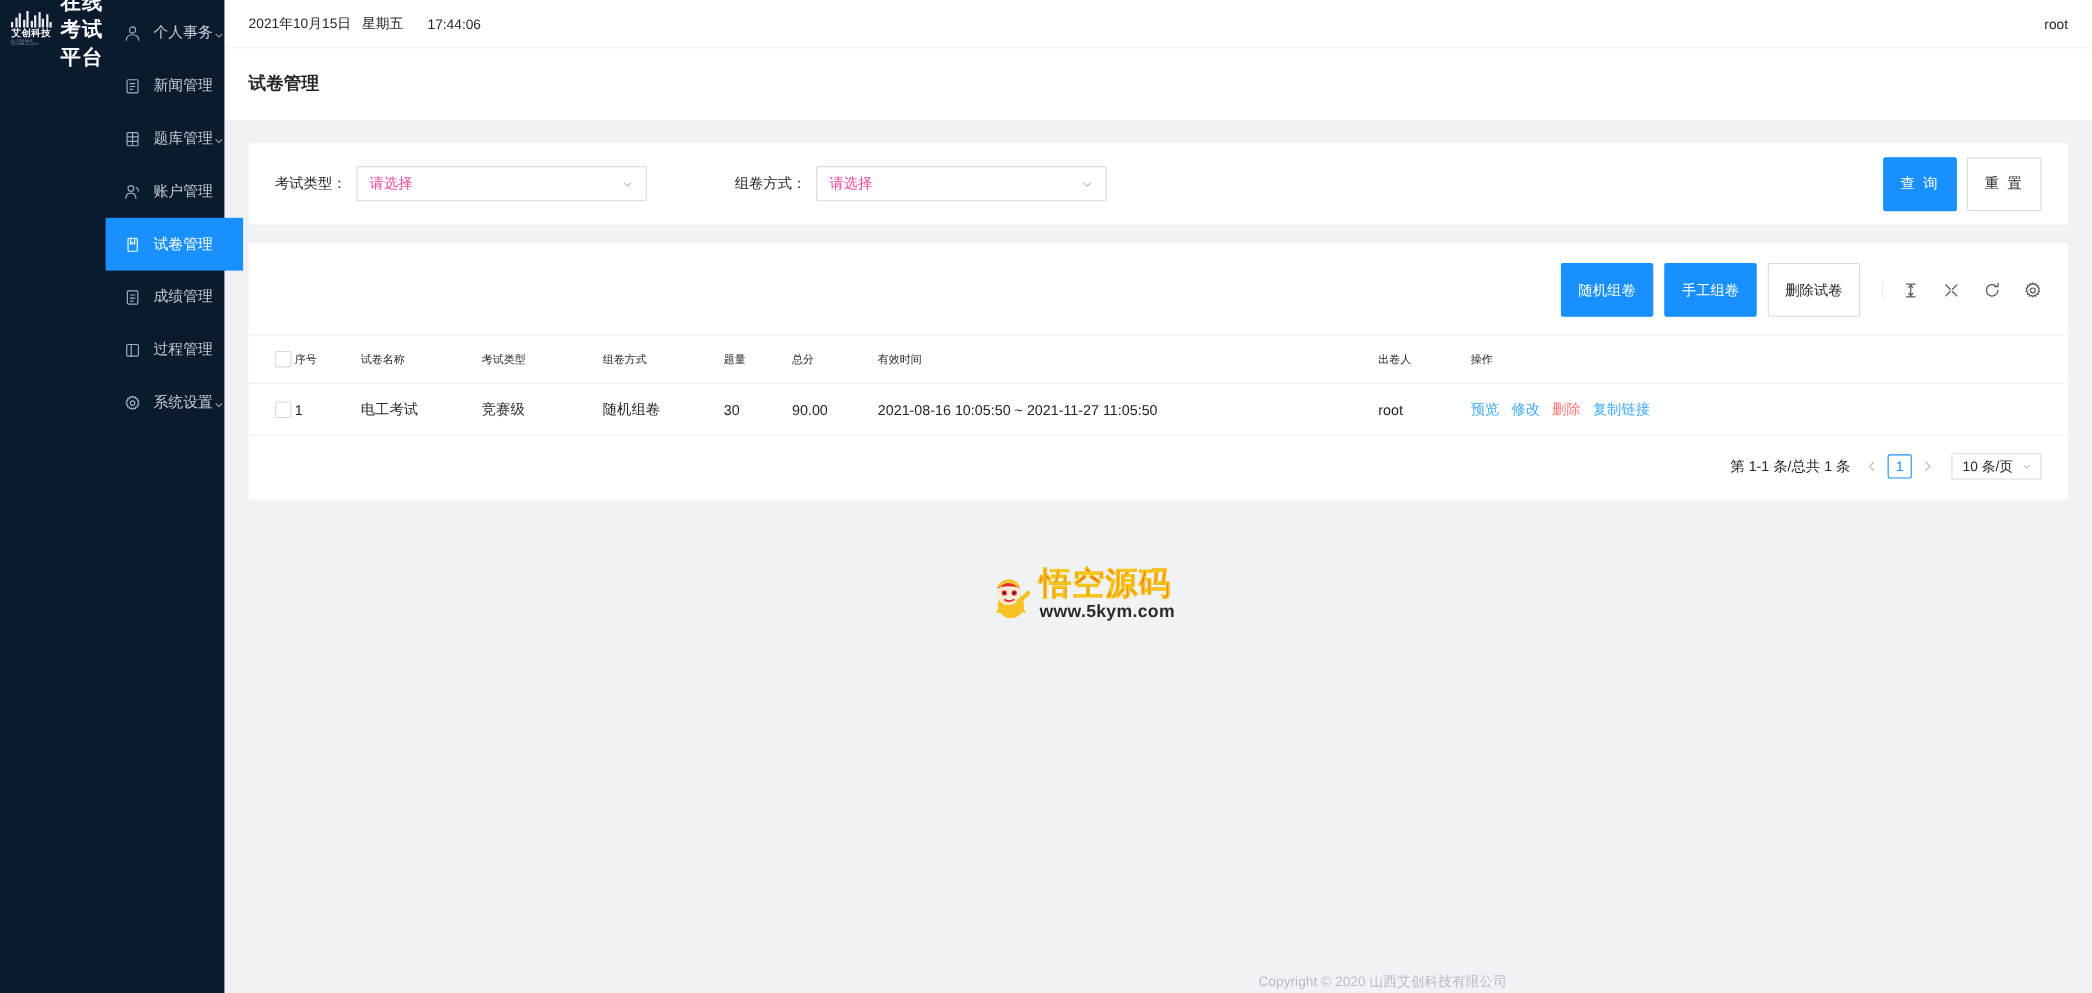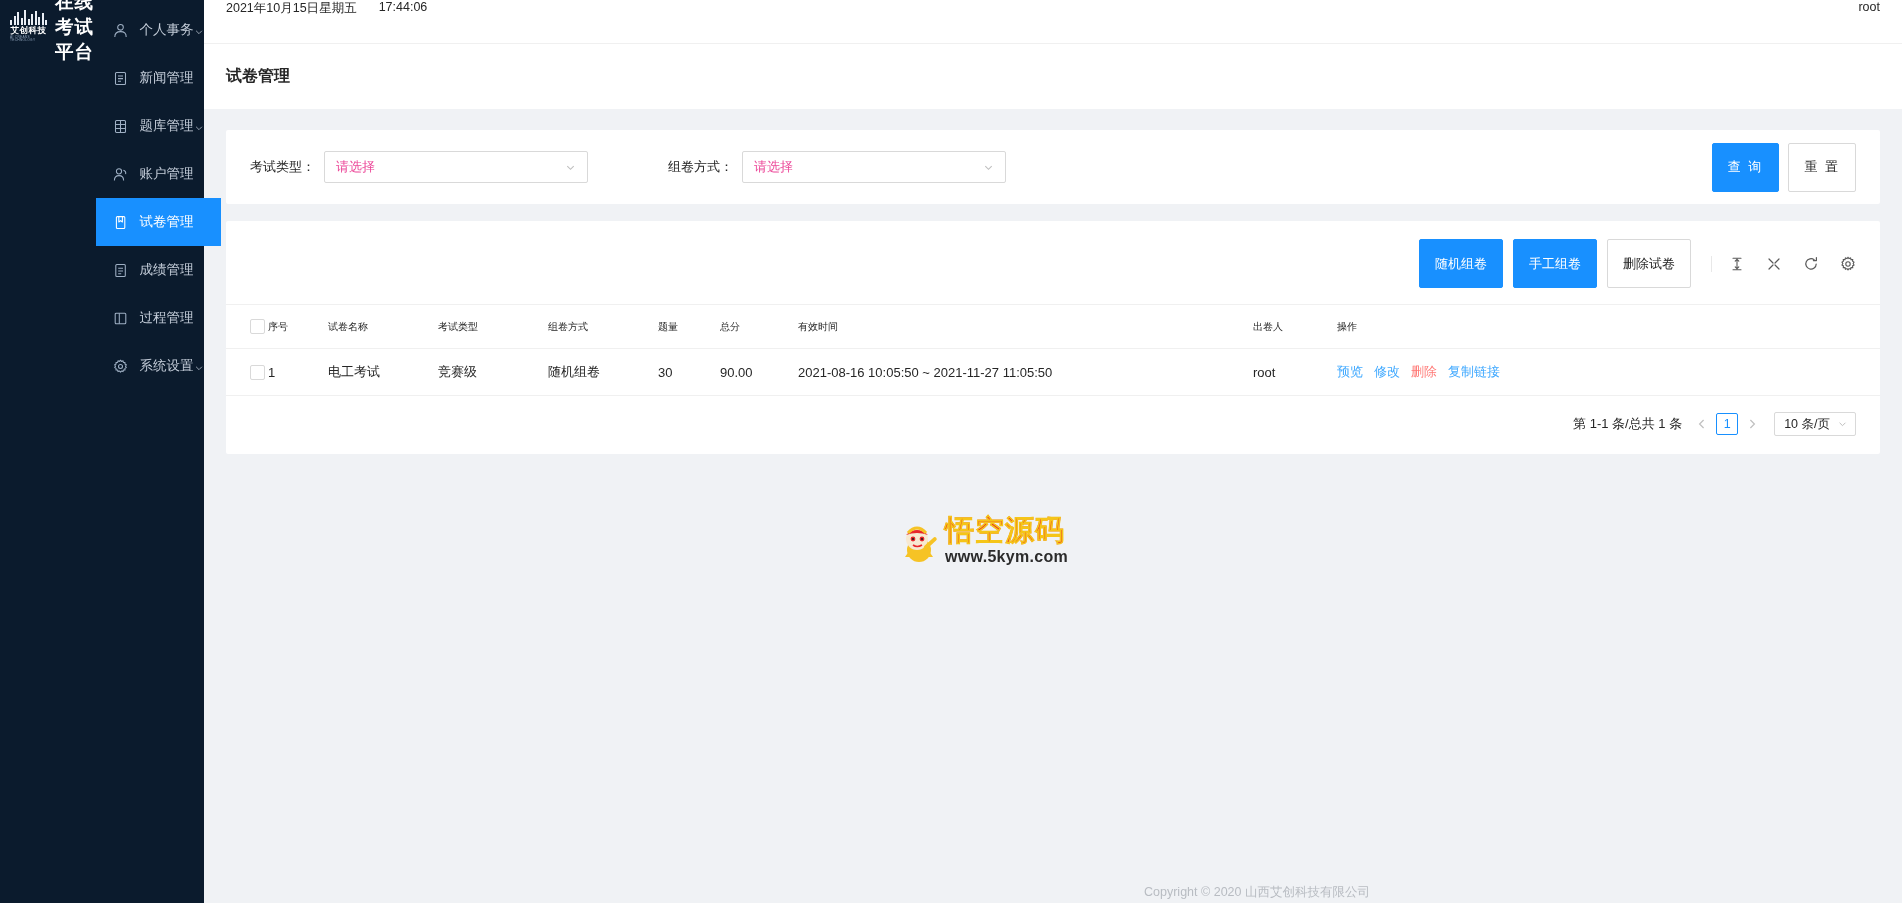--- a/index.html
+++ b/index.html
@@ -52,26 +52,26 @@
   .menu-item .mi-arrow { width: 10px; height: 10px; opacity: .75; }
   .menu-item.active { background: #1890ff; color: #fff; }
   .menu-item.active .mi-icon svg { stroke: #fff; }
 
   
   .main {
     flex: 1; height: 903px; display: flex; flex-direction: column;
     background: #f0f2f5; position: relative; overflow: hidden;
   }
   .topbar {
-    height: 44px; background: #fff; display: flex; 
+    height: 44px; background: #fff; display: flex; align-items: center;
     padding: 0 22px 0 22px; flex: 0 0 44px;
     border-bottom: 1px solid #f0f0f0;
   }
   .topbar-date { font-size: 12.5px; color: #262626; }
-  .topbar-week { font-size: 12.5px; color: #262626; }
+  .topbar-week { font-size: 12.5px; color: #262626; margin-left: 10px; }
   .topbar-time { font-size: 12.5px; color: #262626; margin-left: 22px; }
   .topbar-spacer { flex: 1; }
   .topbar-user { font-size: 12.5px; color: #262626; }
 
   .page-title-bar {
     background: #fff; height: 65px; display: flex; align-items: center;
     padding-left: 22px; flex: 0 0 65px;
   }
   .page-title { font-size: 16px; font-weight: bold; color: #262626; }
 

